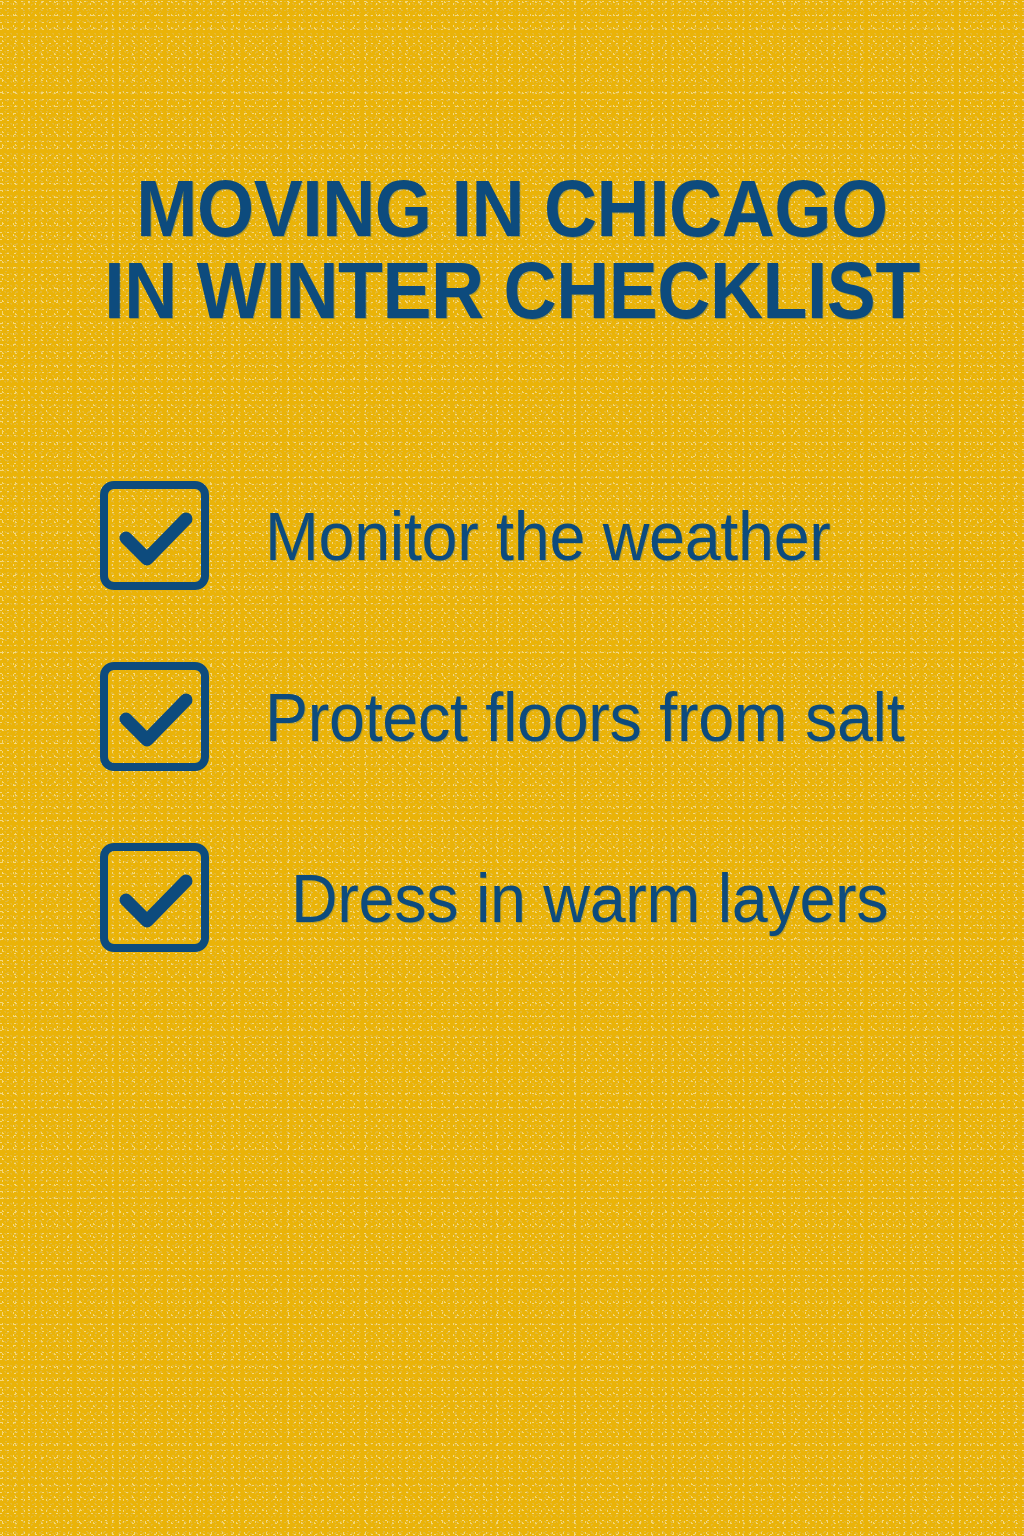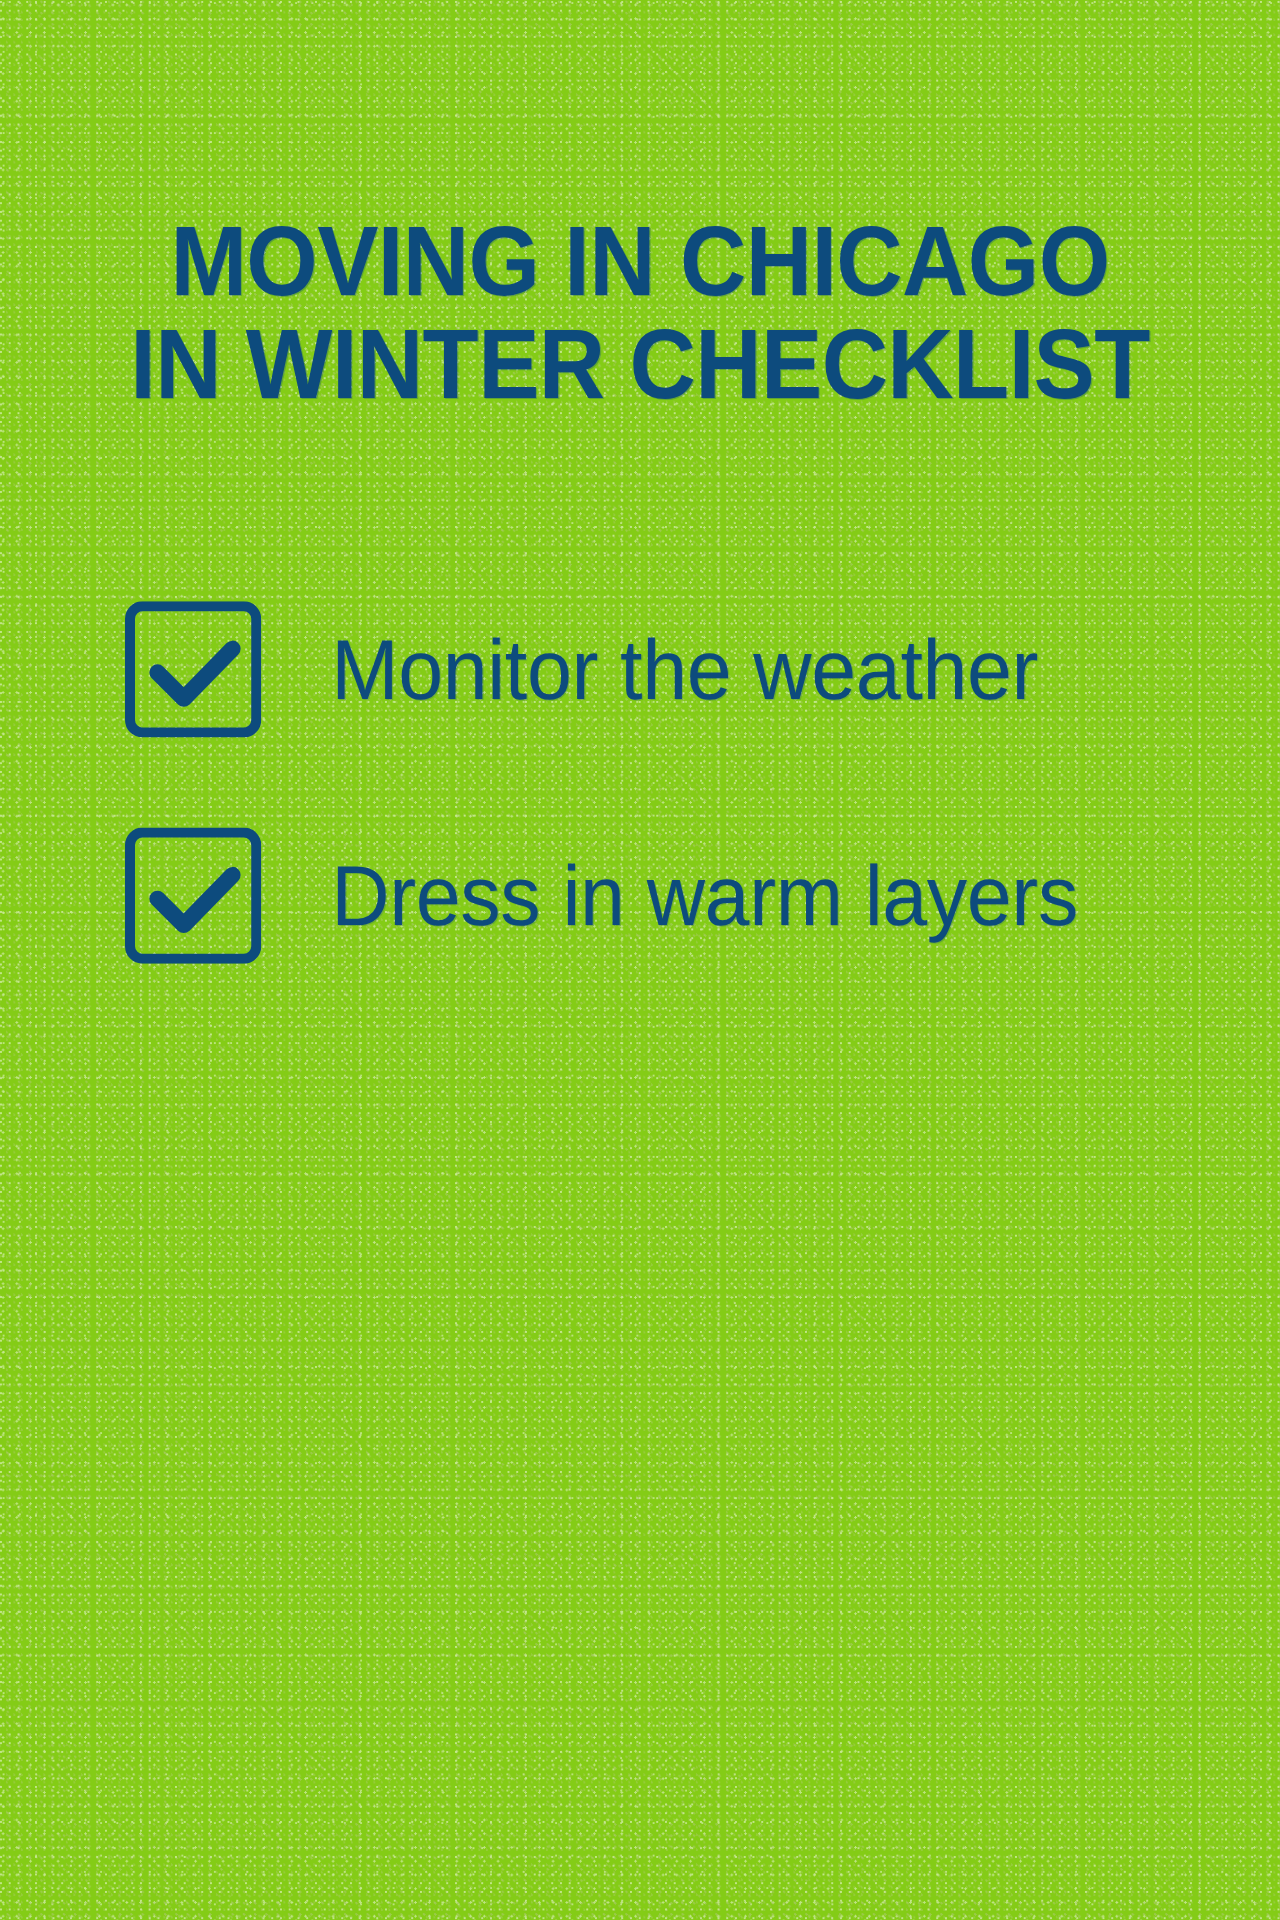--- a/index.html
+++ b/index.html
@@ -12,21 +12,21 @@
     height: 1536px;
     overflow: hidden;
     background: #f4f2ed;
     font-family: "Liberation Sans", sans-serif;
   }
 
   #page {
     position: relative;
     width: 1024px;
     height: 1536px;
-    background-color: #84cc16;
+    background-color: #eab308;
     overflow: hidden;
   }
 
   
   #paper-texture {
     position: absolute;
     inset: 0;
     pointer-events: none;
     opacity: 0.55;
     background-image:
@@ -78,21 +78,21 @@
     width: 880px;
   }
 
   .check-row {
     position: relative;
     height: 109px;
     margin-bottom: 72px;
     display: flex;
     align-items: center;
   }
-  .check-row:last-child { margin-bottom: 0; }
+  .check-row:last-child { margin-bottom: 0; gap: 26px; }
 
   .checkbox-icon {
     flex: 0 0 auto;
     width: 109px;
     height: 109px;
     display: block;
   }
 
   .check-label {
     margin-left: 56px;
@@ -126,20 +126,27 @@
 
       <div class="check-row">
         <svg class="checkbox-icon" viewBox="0 0 109 109">
           <rect x="4" y="4" width="101" height="101" rx="10" ry="10" fill="none" stroke="#0d4b7d" stroke-width="8"></rect>
           <path d="M 26 57 L 47 78 L 86 38" fill="none" stroke="#0d4b7d" stroke-width="13" stroke-linecap="round" stroke-linejoin="round"></path>
         </svg>
         <span class="check-label">Monitor the weather</span>
       </div>
 
 
+      <div class="check-row">
+        <svg class="checkbox-icon" viewBox="0 0 109 109">
+          <rect x="4" y="4" width="101" height="101" rx="10" ry="10" fill="none" stroke="#0d4b7d" stroke-width="8"></rect>
+          <path d="M 26 57 L 47 78 L 86 38" fill="none" stroke="#0d4b7d" stroke-width="13" stroke-linecap="round" stroke-linejoin="round"></path>
+        </svg>
+        <span class="check-label">Protect floors from salt</span>
+      </div>
 
       <div class="check-row">
         <svg class="checkbox-icon" viewBox="0 0 109 109">
           <rect x="4" y="4" width="101" height="101" rx="10" ry="10" fill="none" stroke="#0d4b7d" stroke-width="8"></rect>
           <path d="M 26 57 L 47 78 L 86 38" fill="none" stroke="#0d4b7d" stroke-width="13" stroke-linecap="round" stroke-linejoin="round"></path>
         </svg>
         <span class="check-label">Dress in warm layers</span>
       </div>
 
     </div>

